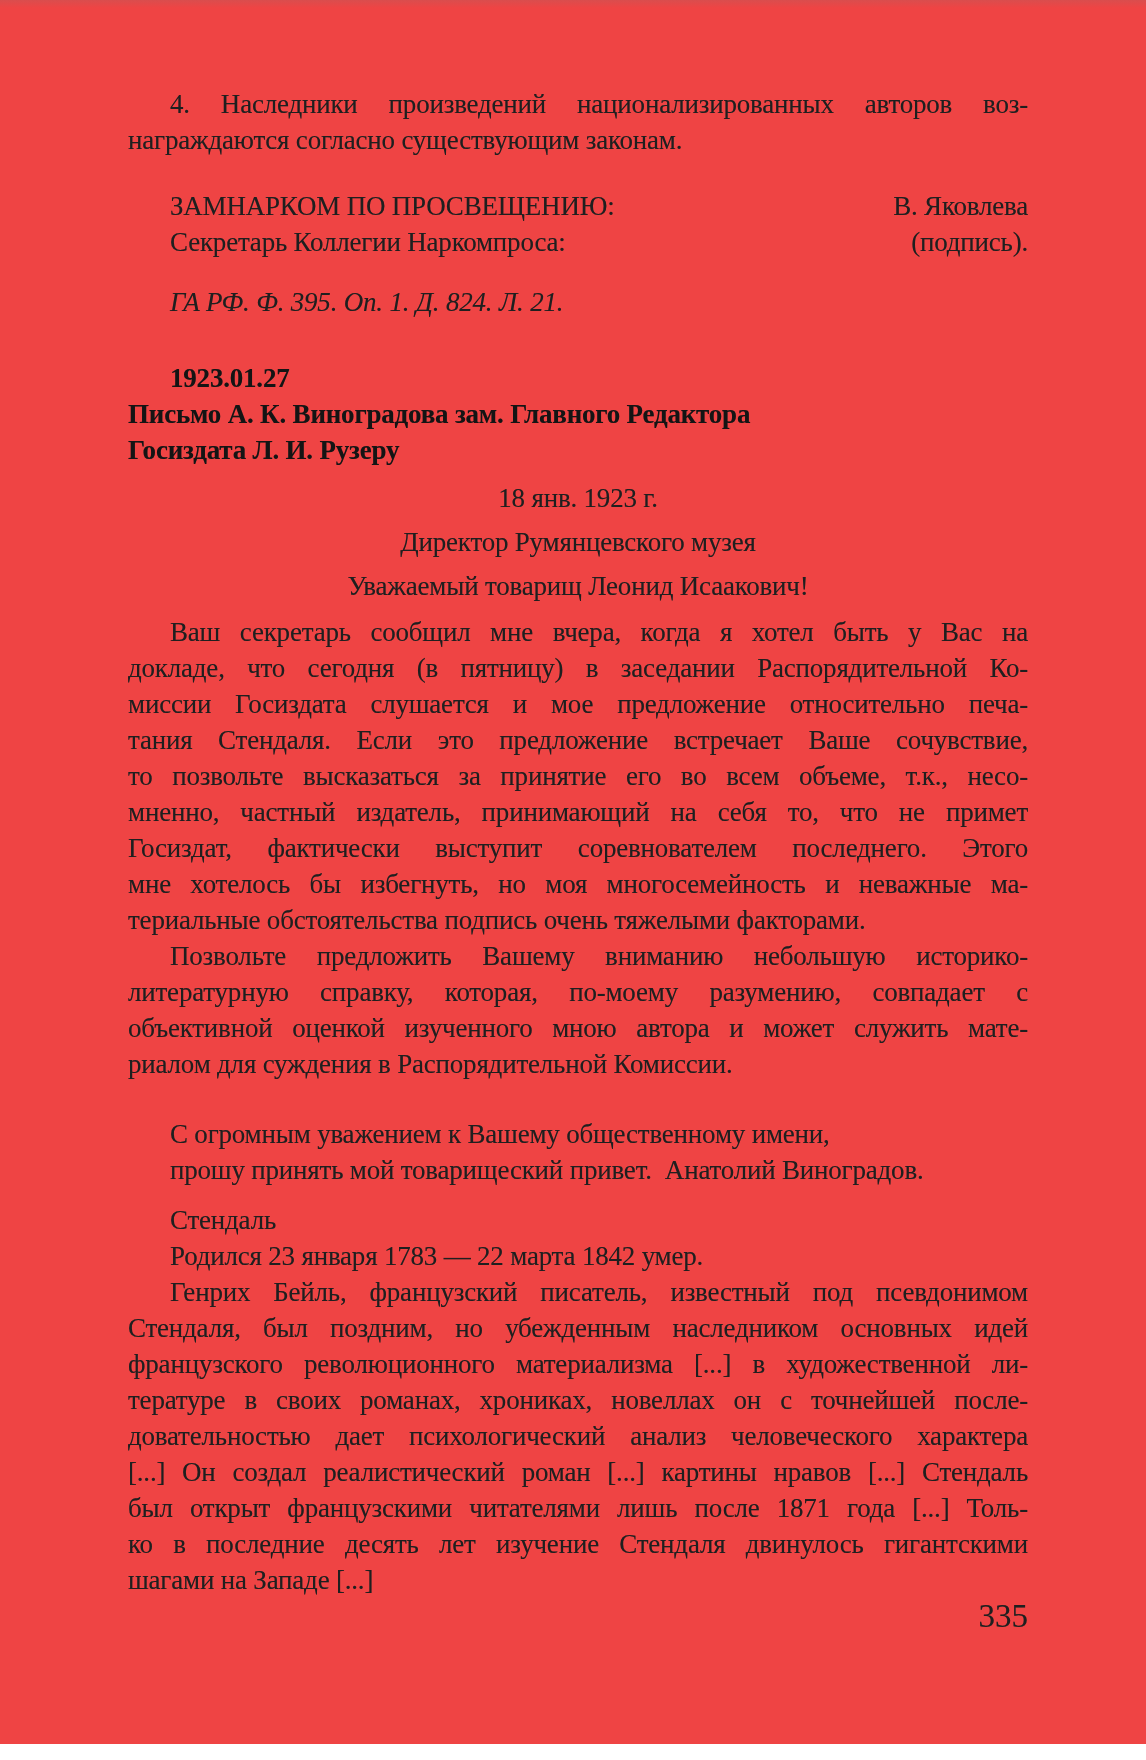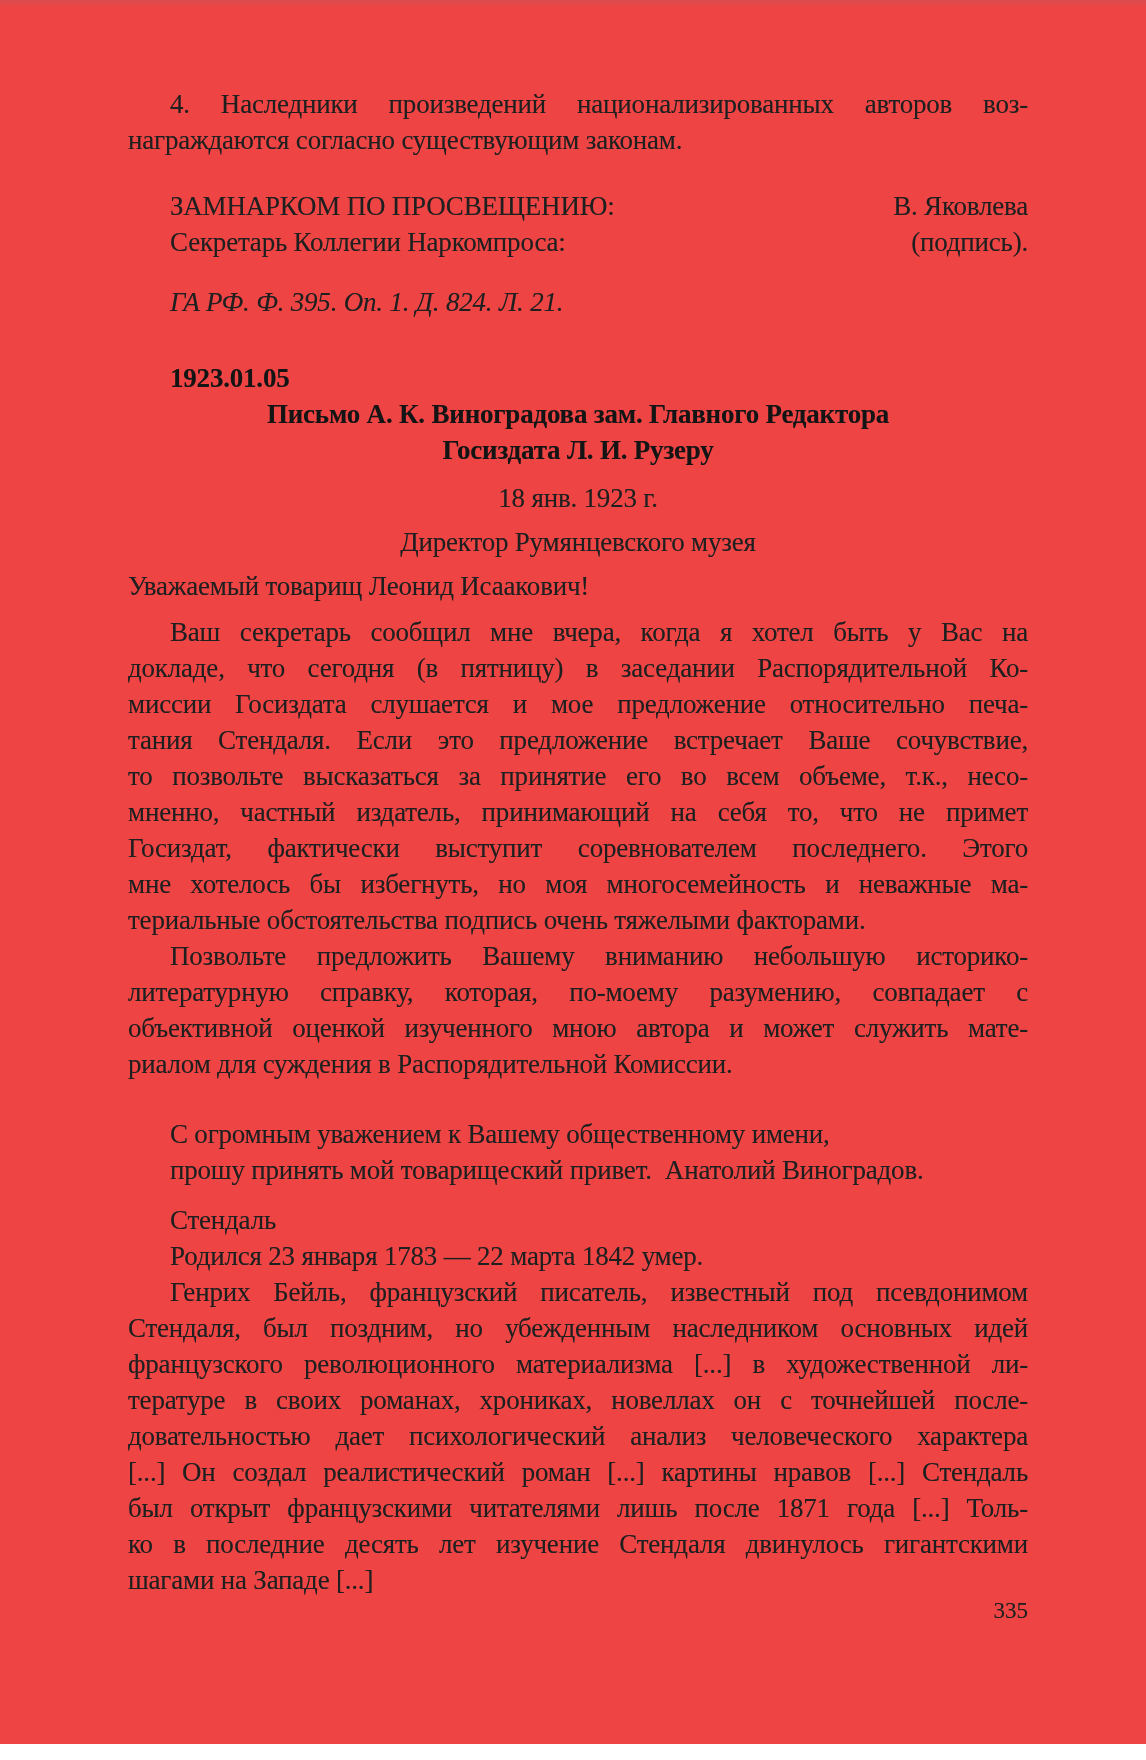--- a/index.html
+++ b/index.html
@@ -52,54 +52,53 @@
   }
 
   .doc-date-heading {
     margin-top: 40px;
     padding-left: 42px;
     font-weight: 700;
     color: #141414;
   }
   .doc-title {
     font-weight: 700;
-    text-align: center;
     color: #141414;
   }
   .date-line {
     margin-top: 12px;
     text-align: center;
   }
   .addressee {
     margin-top: 8px;
     text-align: center;
   }
   .salutation {
     margin-top: 8px;
-    text-align: left;
+    text-align: center;
   }
   .para1 { margin-top: 10px; }
 
   .closing-block {
     margin-top: 34px;
     padding-left: 42px;
   }
   .note-title {
     margin-top: 14px;
     padding-left: 42px;
   }
   .note-dates {
     padding-left: 42px;
   }
 
   .page-number {
     position: absolute;
     right: 118px;
     top: 1598px;
-    font-size: 23px;
+    font-size: 33px;
     text-shadow: 0 0 0.6px rgba(50,50,50,0.45);
   }
 </style>
 </head>
 <body>
 
 <div class="page">
   <div class="scan-edge"></div>
 
   <div class="textblock">
@@ -115,21 +114,21 @@
         <span class="sig-name">В. Яковлева</span>
       </div>
       <div class="sig-row">
         <span class="sig-role">Секретарь Коллегии Наркомпроса:</span>
         <span class="sig-name">(подпись).</span>
       </div>
     </div>
 
     <div class="archive-ref">ГА РФ. Ф. 395. Оп. 1. Д. 824. Л. 21.</div>
 
-    <div class="doc-date-heading">1923.01.05</div>
+    <div class="doc-date-heading">1923.01.27</div>
 
     <div class="doc-title">Письмо А. К. Виноградова зам. Главного Редактора</div>
     <div class="doc-title">Госиздата Л. И. Рузеру</div>
 
     <div class="date-line">18 янв. 1923 г.</div>
 
     <div class="addressee">Директор Румянцевского музея</div>
 
     <div class="salutation">Уважаемый товарищ Леонид Исаакович!</div>
 

